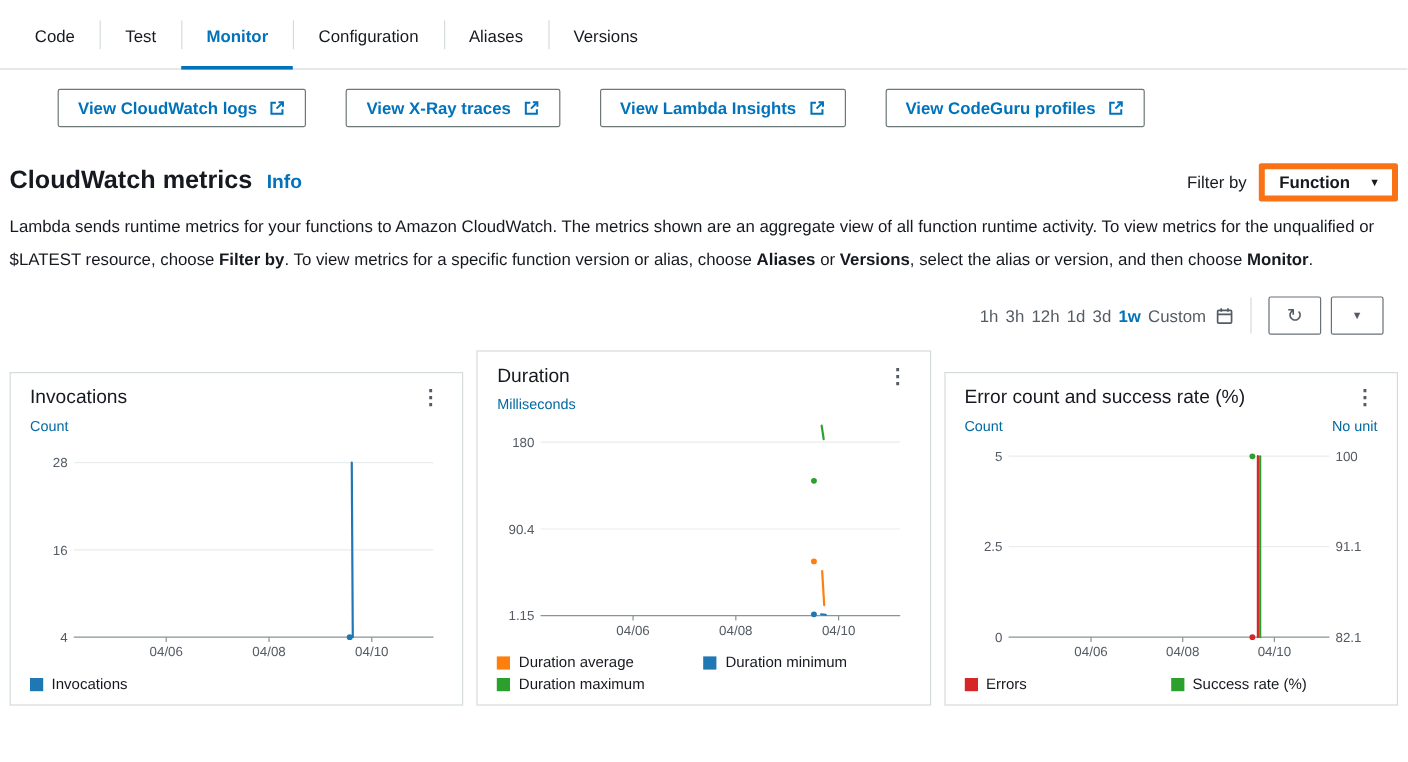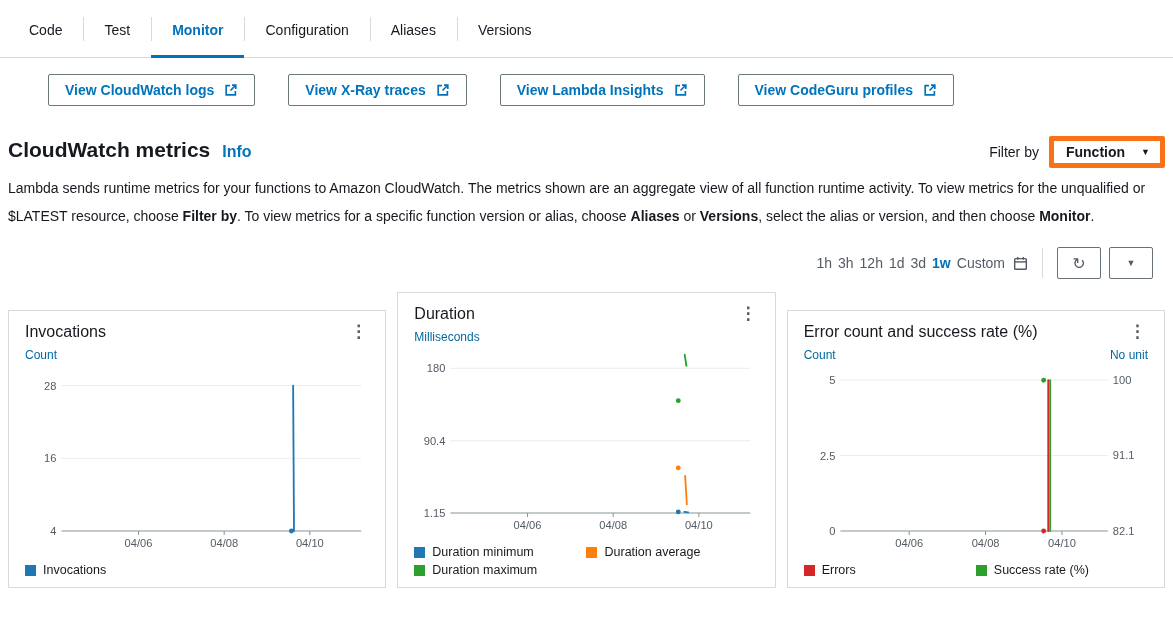--- a/index.html
+++ b/index.html
@@ -205,26 +205,26 @@
           <text x="281.25714285714287" y="182" text-anchor="middle" class="tick">04/10</text>
           <circle cx="260.96000000000004" cy="164.90826383623957" r="2.4" fill="#1f77b4"></circle>
           <polyline points="266.88000000000005,164.90826383623957 270.6857142857143,165.31261056355825" fill="none" stroke="#1f77b4" stroke-width="1.8" stroke-linecap="round"></polyline>
           <circle cx="260.96000000000004" cy="120.83447055850391" r="2.4" fill="#ff7f0e"></circle>
           <polyline points="267.7257142857143,128.92140510487744 269.4171428571429,157.22567601718472" fill="none" stroke="#ff7f0e" stroke-width="1.8" stroke-linecap="round"></polyline>
           <circle cx="260.96000000000004" cy="53.71291382360374" r="2.4" fill="#2ca02c"></circle>
           <polyline points="267.3028571428572,7.6173869092747 268.99428571428575,18.939095274197626" fill="none" stroke="#2ca02c" stroke-width="1.8" stroke-linecap="round"></polyline>
         </svg>
         <div class="legend">
           <span class="legend-item">
+            <span class="legend-swatch" style="background: rgb(255, 127, 14);"></span>
+            <span>Duration average</span>
+          </span>
+          <span class="legend-item">
             <span class="legend-swatch" style="background: rgb(31, 119, 180);"></span>
             <span>Duration minimum</span>
-          </span>
-          <span class="legend-item">
-            <span class="legend-swatch" style="background: rgb(255, 127, 14);"></span>
-            <span>Duration average</span>
           </span>
           <span class="legend-item">
             <span class="legend-swatch" style="background: rgb(44, 160, 44);"></span>
             <span>Duration maximum</span>
           </span>
         </div>
       </section>
       <section class="chart-card">
         <div class="chart-header">
           <h2 class="chart-title">Error count and success rate (%)</h2>

